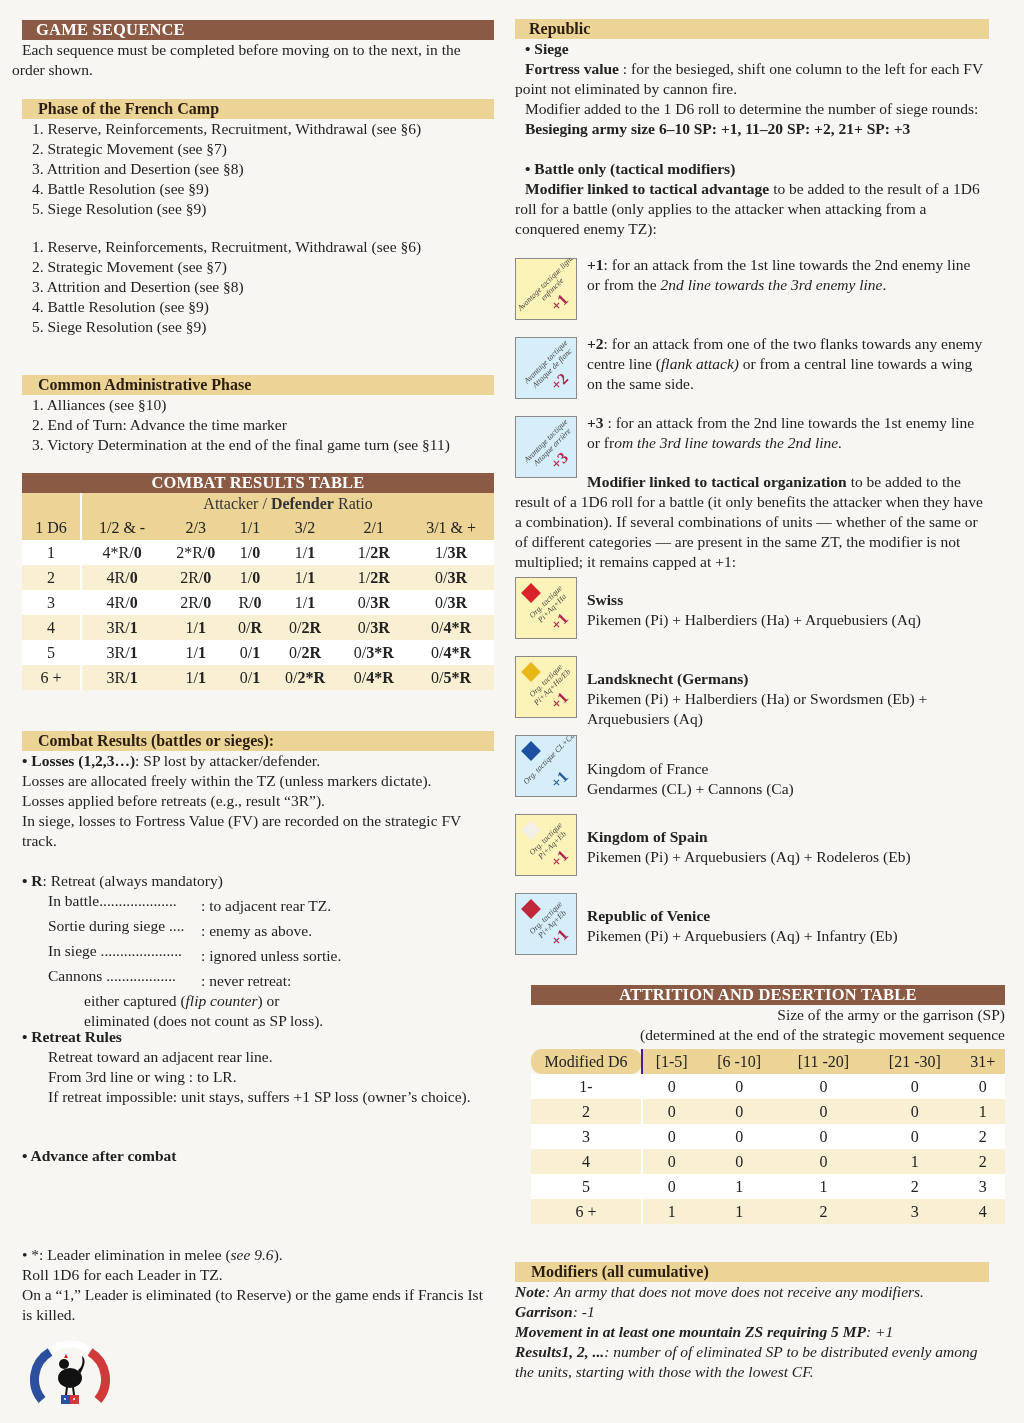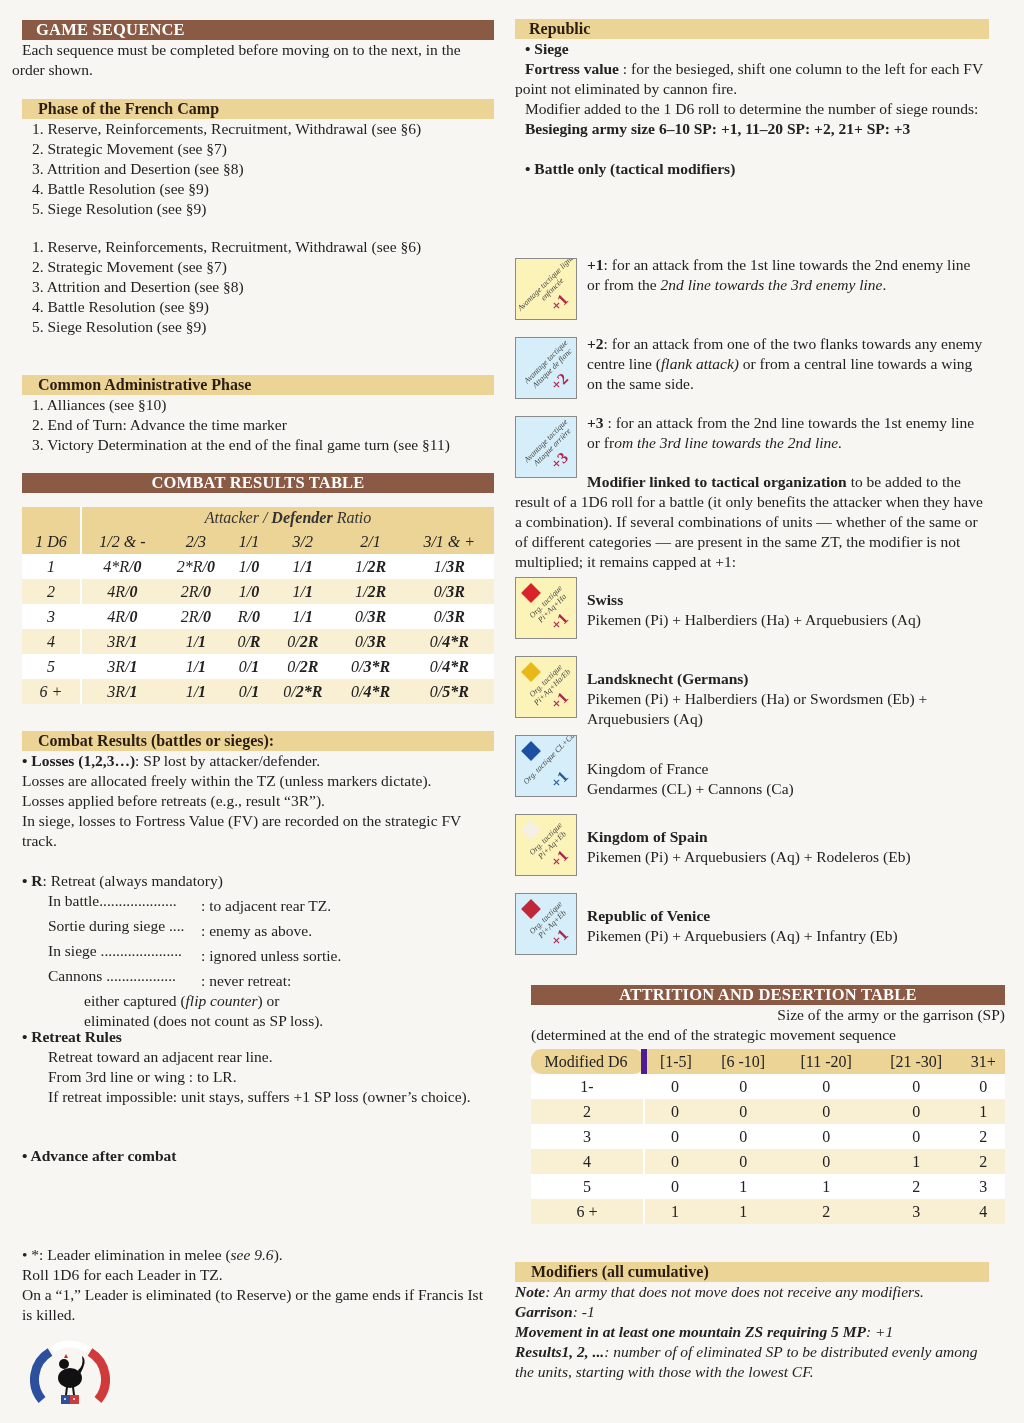--- a/index.html
+++ b/index.html
@@ -93,21 +93,21 @@
     <div class="bar-gold">Common Administrative Phase</div>
     <div class="olist">
       <div>1. Alliances (see §10)</div>
       <div>2. End of Turn: Advance the time marker</div>
       <div>3. Victory Determination at the end of the final game turn (see §11)</div>
     </div>
   </div>
 
   <div class="abs" style="top:473px;left:0;width:472px;">
     <div class="bar-brown center">COMBAT RESULTS TABLE</div>
-    <table class="crt" style="margin-top:14px;font-style:italic;">
+    <table class="crt" style="margin-top:0;">
       <tbody>
           <tr class="hdr">
         <td class="hdr d6col" style="width:58px;height:22px;"></td>
         <td class="hdr" colspan="6" style="height:22px;color:#333;"><span>Attacker / </span><b>Defender</b><span> Ratio</span></td>
       </tr>
       <tr class="hdr">
         <td class="hdr d6col">1 D6</td>
         <td class="hdr">1/2 &amp; -</td>
         <td class="hdr">2/3</td>
         <td class="hdr">1/1</td>
@@ -231,20 +231,21 @@
 
 <div class="col right">
   <div class="abs" style="top:19px;left:0;width:474px;">
     <div class="bar-gold" style="padding-left:14px;">Republic</div>
     <div style="padding-left:10px;"><b>• Siege</b></div>
     <div><span style="padding-left:10px"></span><b>Fortress value</b><span> : for the besieged, shift one column to the left for each FV point not eliminated by cannon fire.</span></div>
     <div><span style="padding-left:10px"></span><span>Modifier added to the 1 D6 roll to determine the number of siege rounds:</span></div>
     <div style="padding-left:10px;"><b>Besieging army size 6–10 SP: +1, 11–20 SP: +2, 21+ SP: +3</b></div>
     <div style="height:20px"></div>
     <div style="padding-left:10px;"><b>• Battle only (tactical modifiers)</b></div>
+    <div><span style="padding-left:10px"></span><b>Modifier linked to tactical advantage</b><span> to be added to the result of a 1D6 roll for a battle (only applies to the attacker when attacking from a conquered enemy TZ):</span></div>
   </div>
 
   <div id="adv-container">
       <div class="counter yellow" style="left:0;top:258px;">
         <div class="ctext">Avantage tactique ligne enfoncée</div>
         <div class="cval">+1</div>
       </div>
       <div class="entry" style="top:255px;"><b>+1</b><span>: for an attack from the 1st line towards the 2nd enemy line or from the </span><i>2nd line towards the 3rd enemy line</i><span>.</span></div>
       <div class="counter blue" style="left:0;top:337px;">
         <div class="ctext">Avantage tactique Attaque de flanc</div>
@@ -306,25 +307,25 @@
       </div>
       <div class="entry" style="top:906px;">
         <div style="font-weight:bold;">Republic of Venice</div>
         <div>Pikemen (Pi) + Arquebusiers (Aq) + Infantry (Eb)</div>
       </div>
     </div>
 
   <div class="abs" style="top:985px;left:16px;width:474px;">
     <div class="bar-brown center">ATTRITION AND DESERTION TABLE</div>
     <div style="text-align:right;">Size of the army or the garrison (SP)</div>
-    <div style="text-align:left;">(determined at the end of the strategic movement sequence</div>
+    <div style="text-align:right;">(determined at the end of the strategic movement sequence</div>
     <table class="att" style="margin-top:4px;">
       <tbody>
           <tr class="hdr">
-        <td style="width:110px;border-right:6px solid #4c1d95;border-radius:11px;">Modified D6</td>
+        <td style="width:110px;border-right:2px solid #4c1d95;border-radius:11px;">Modified D6</td>
         <td>[1-5]</td>
         <td>[6 -10]</td>
         <td>[11 -20]</td>
         <td>[21 -30]</td>
         <td>31+</td>
       </tr>
       </tbody>
         <tbody id="att-body">
           <tr class="odd">
             <td style="border-right:2px solid #fff;">1-</td>

